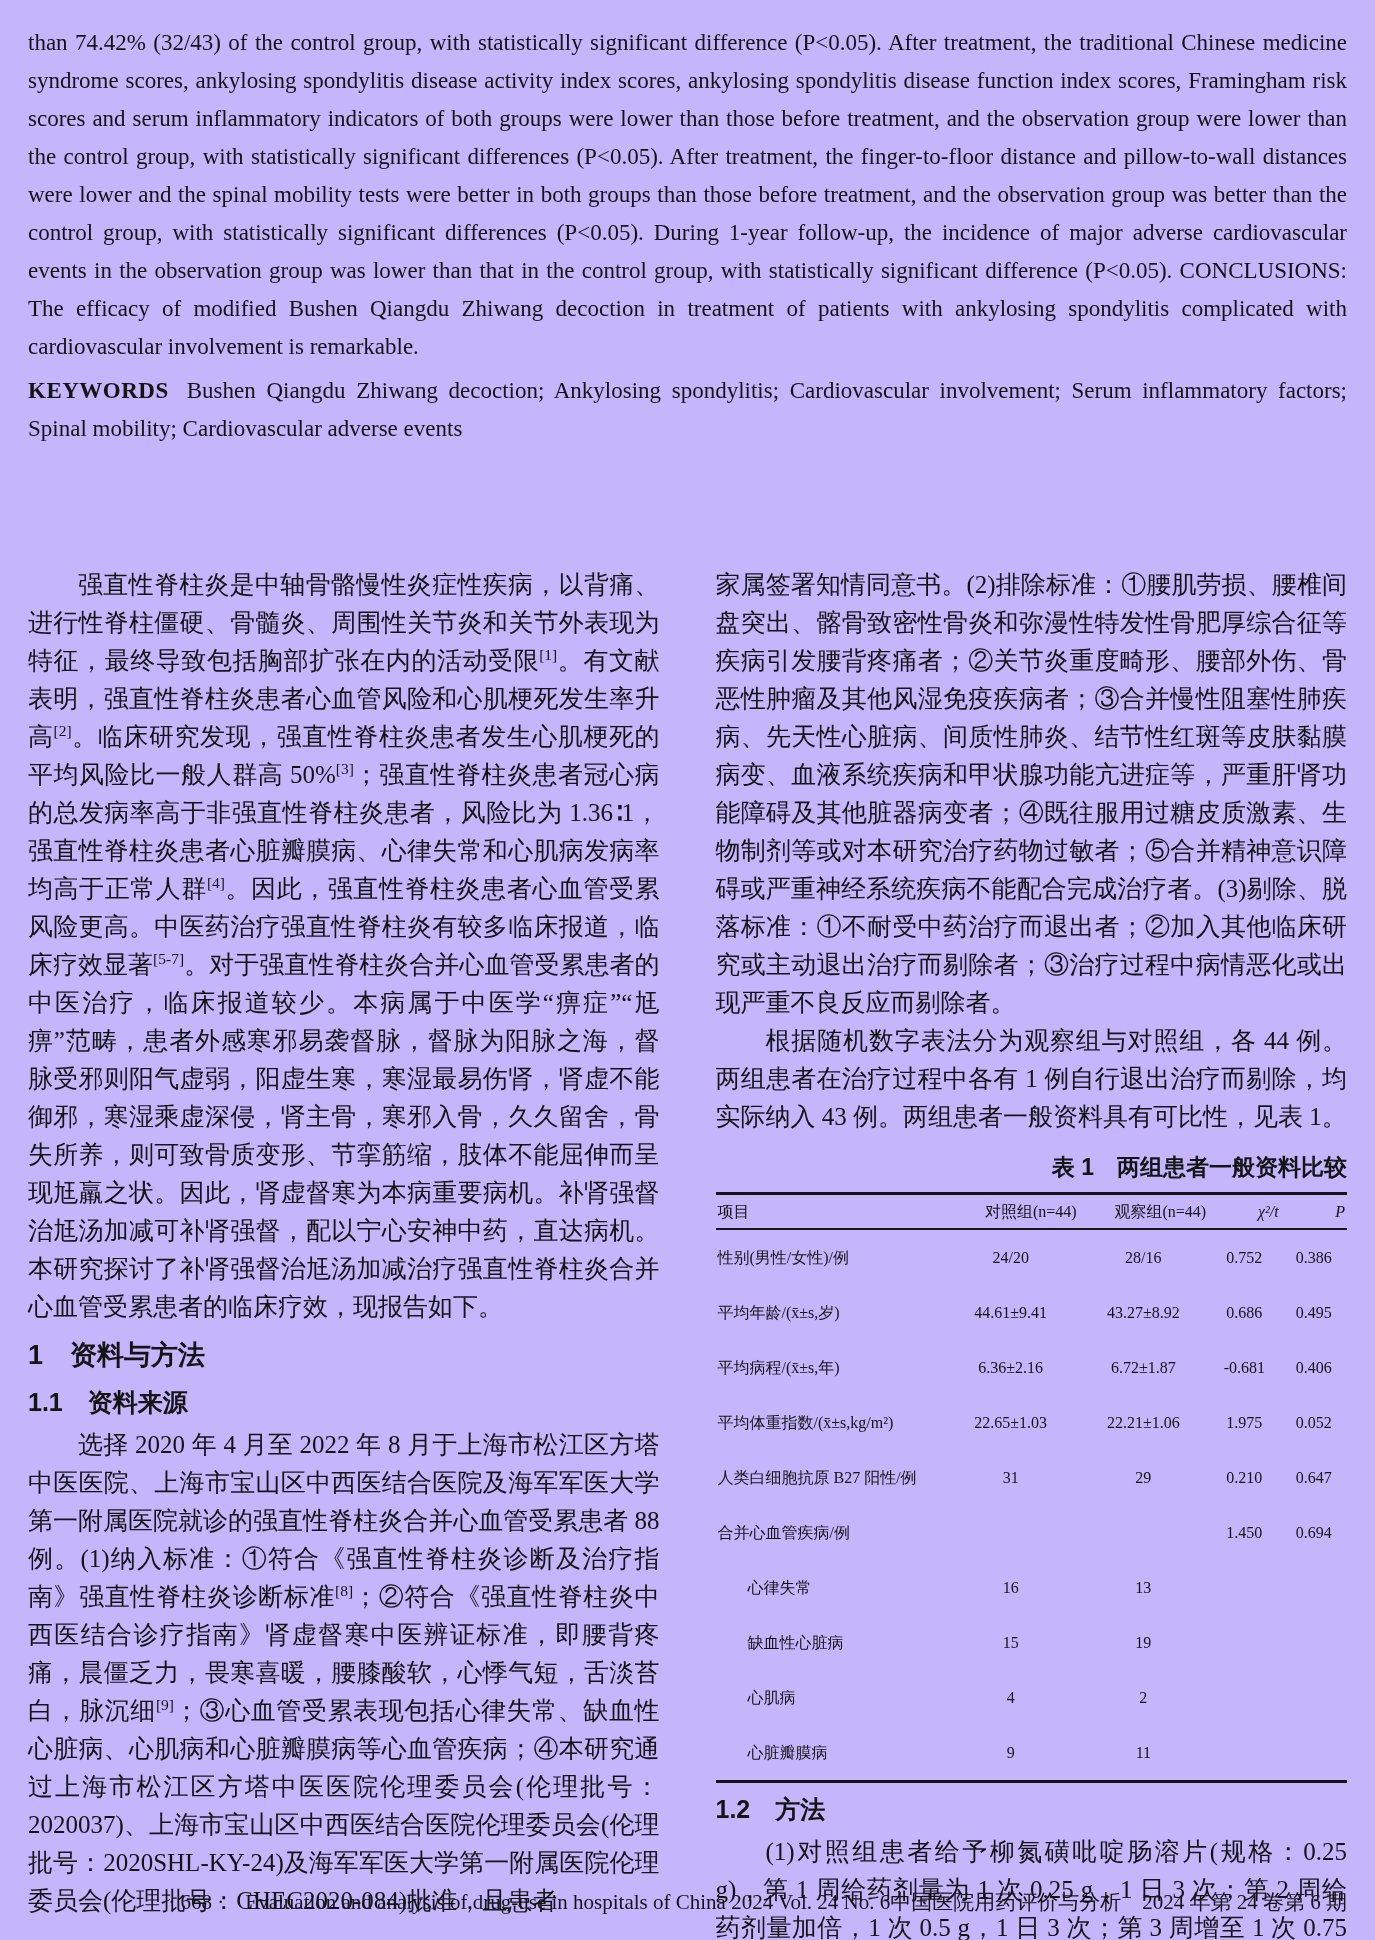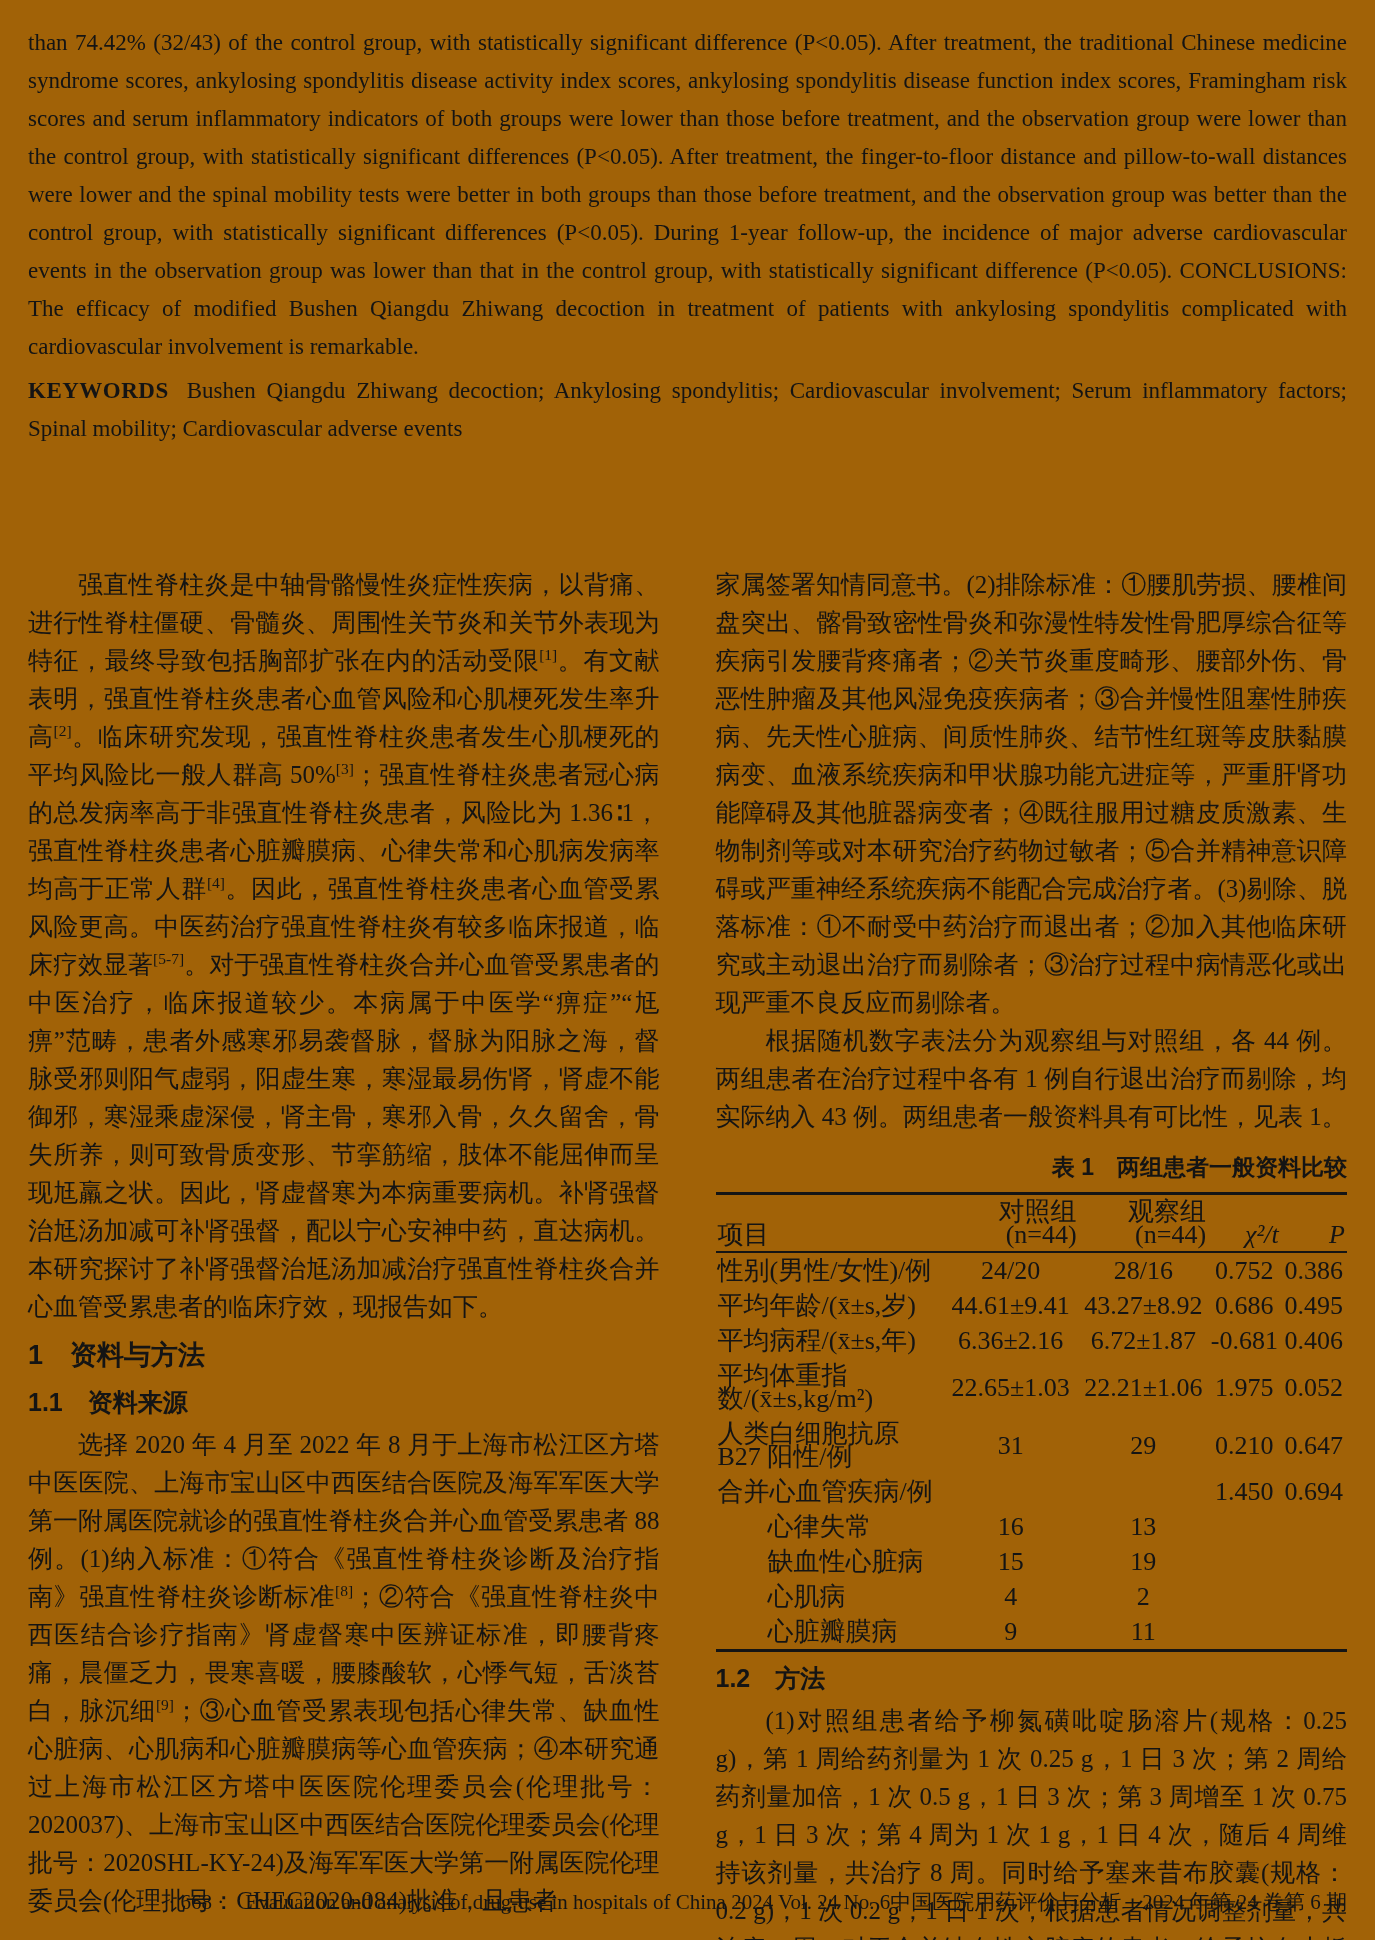--- a/index.html
+++ b/index.html
@@ -5,21 +5,21 @@
   * { box-sizing: border-box; }
   html, body { margin: 0; padding: 0; }
   body {
     width: 1375px; height: 1940px;
     background: #e9e9e7;
     font-family: "Liberation Serif", "DejaVu Serif", serif;
   }
   .page {
     position: relative;
     width: 1375px; height: 1940px;
-    background: #a16207;
+    background: #c4b5fd;
     color: #141414;
     padding: 24px 28px 0 28px;
     overflow: hidden;
   }
   
   .abstract {
     margin: 0;
     font-size: 23px;
     line-height: 38px;
     text-align: justify;
@@ -66,35 +66,35 @@
     font-family: "Liberation Sans", "DejaVu Sans", sans-serif;
     font-weight: bold;
     font-size: 23px;
     text-align: right;
     margin: 12px 0 6px 0;
     text-indent: 0;
   }
   table.t1 {
     width: 100%;
     border-collapse: collapse;
-    font-size: 26px;
+    font-size: 16px;
     line-height: 23px;
     border-top: 3px solid #141414;
     border-bottom: 3px solid #141414;
     table-layout: fixed;
   }
   .t1 th {
     font-weight: normal;
     border-bottom: 2px solid #141414;
     padding: 5px 2px;
     text-align: right;
     vertical-align: bottom;
   }
   .t1 td {
-    padding: 6px 2px;
+    padding: 16px 2px;
     text-align: center;
     vertical-align: middle;
   }
   .t1 th:first-child, .t1 td:first-child { text-align: left; }
   .t1 td.indent { padding-left: 2em; }
   .it { font-style: italic; }
   .c-item { width: 36%; }
   .c-ctrl { width: 21.5%; }
   .c-obs  { width: 20.5%; }
   .c-chi  { width: 11.5%; }

